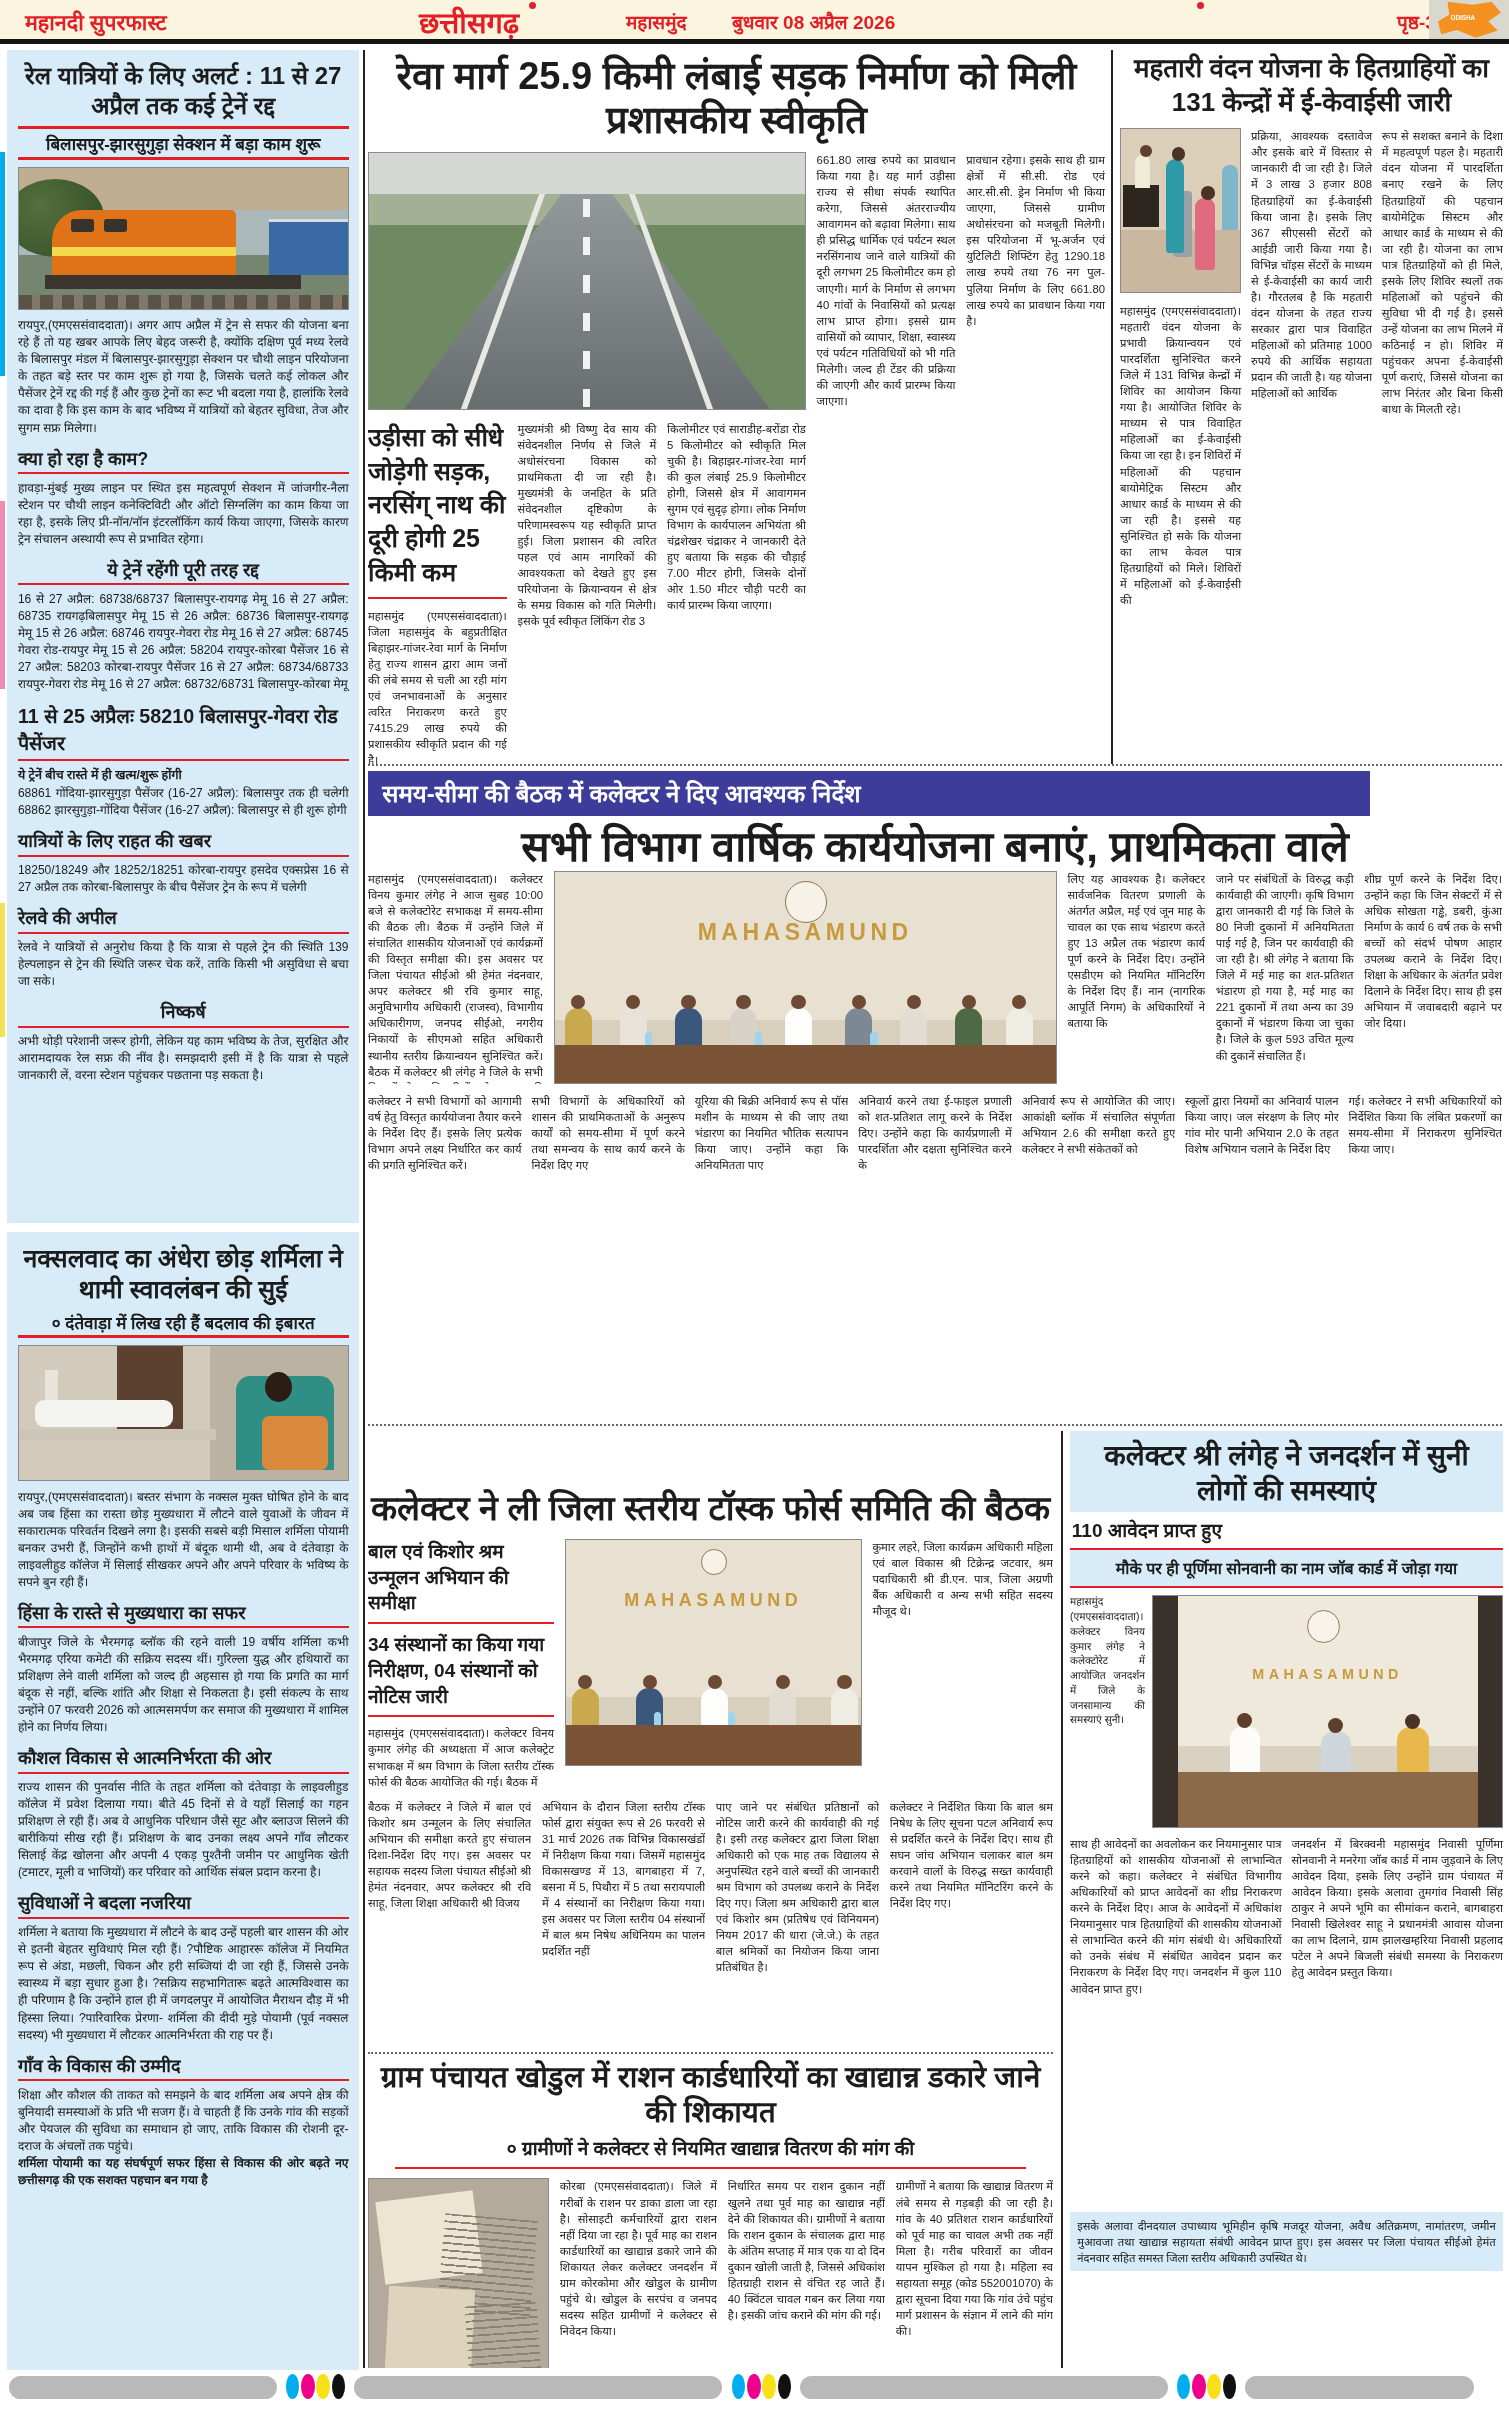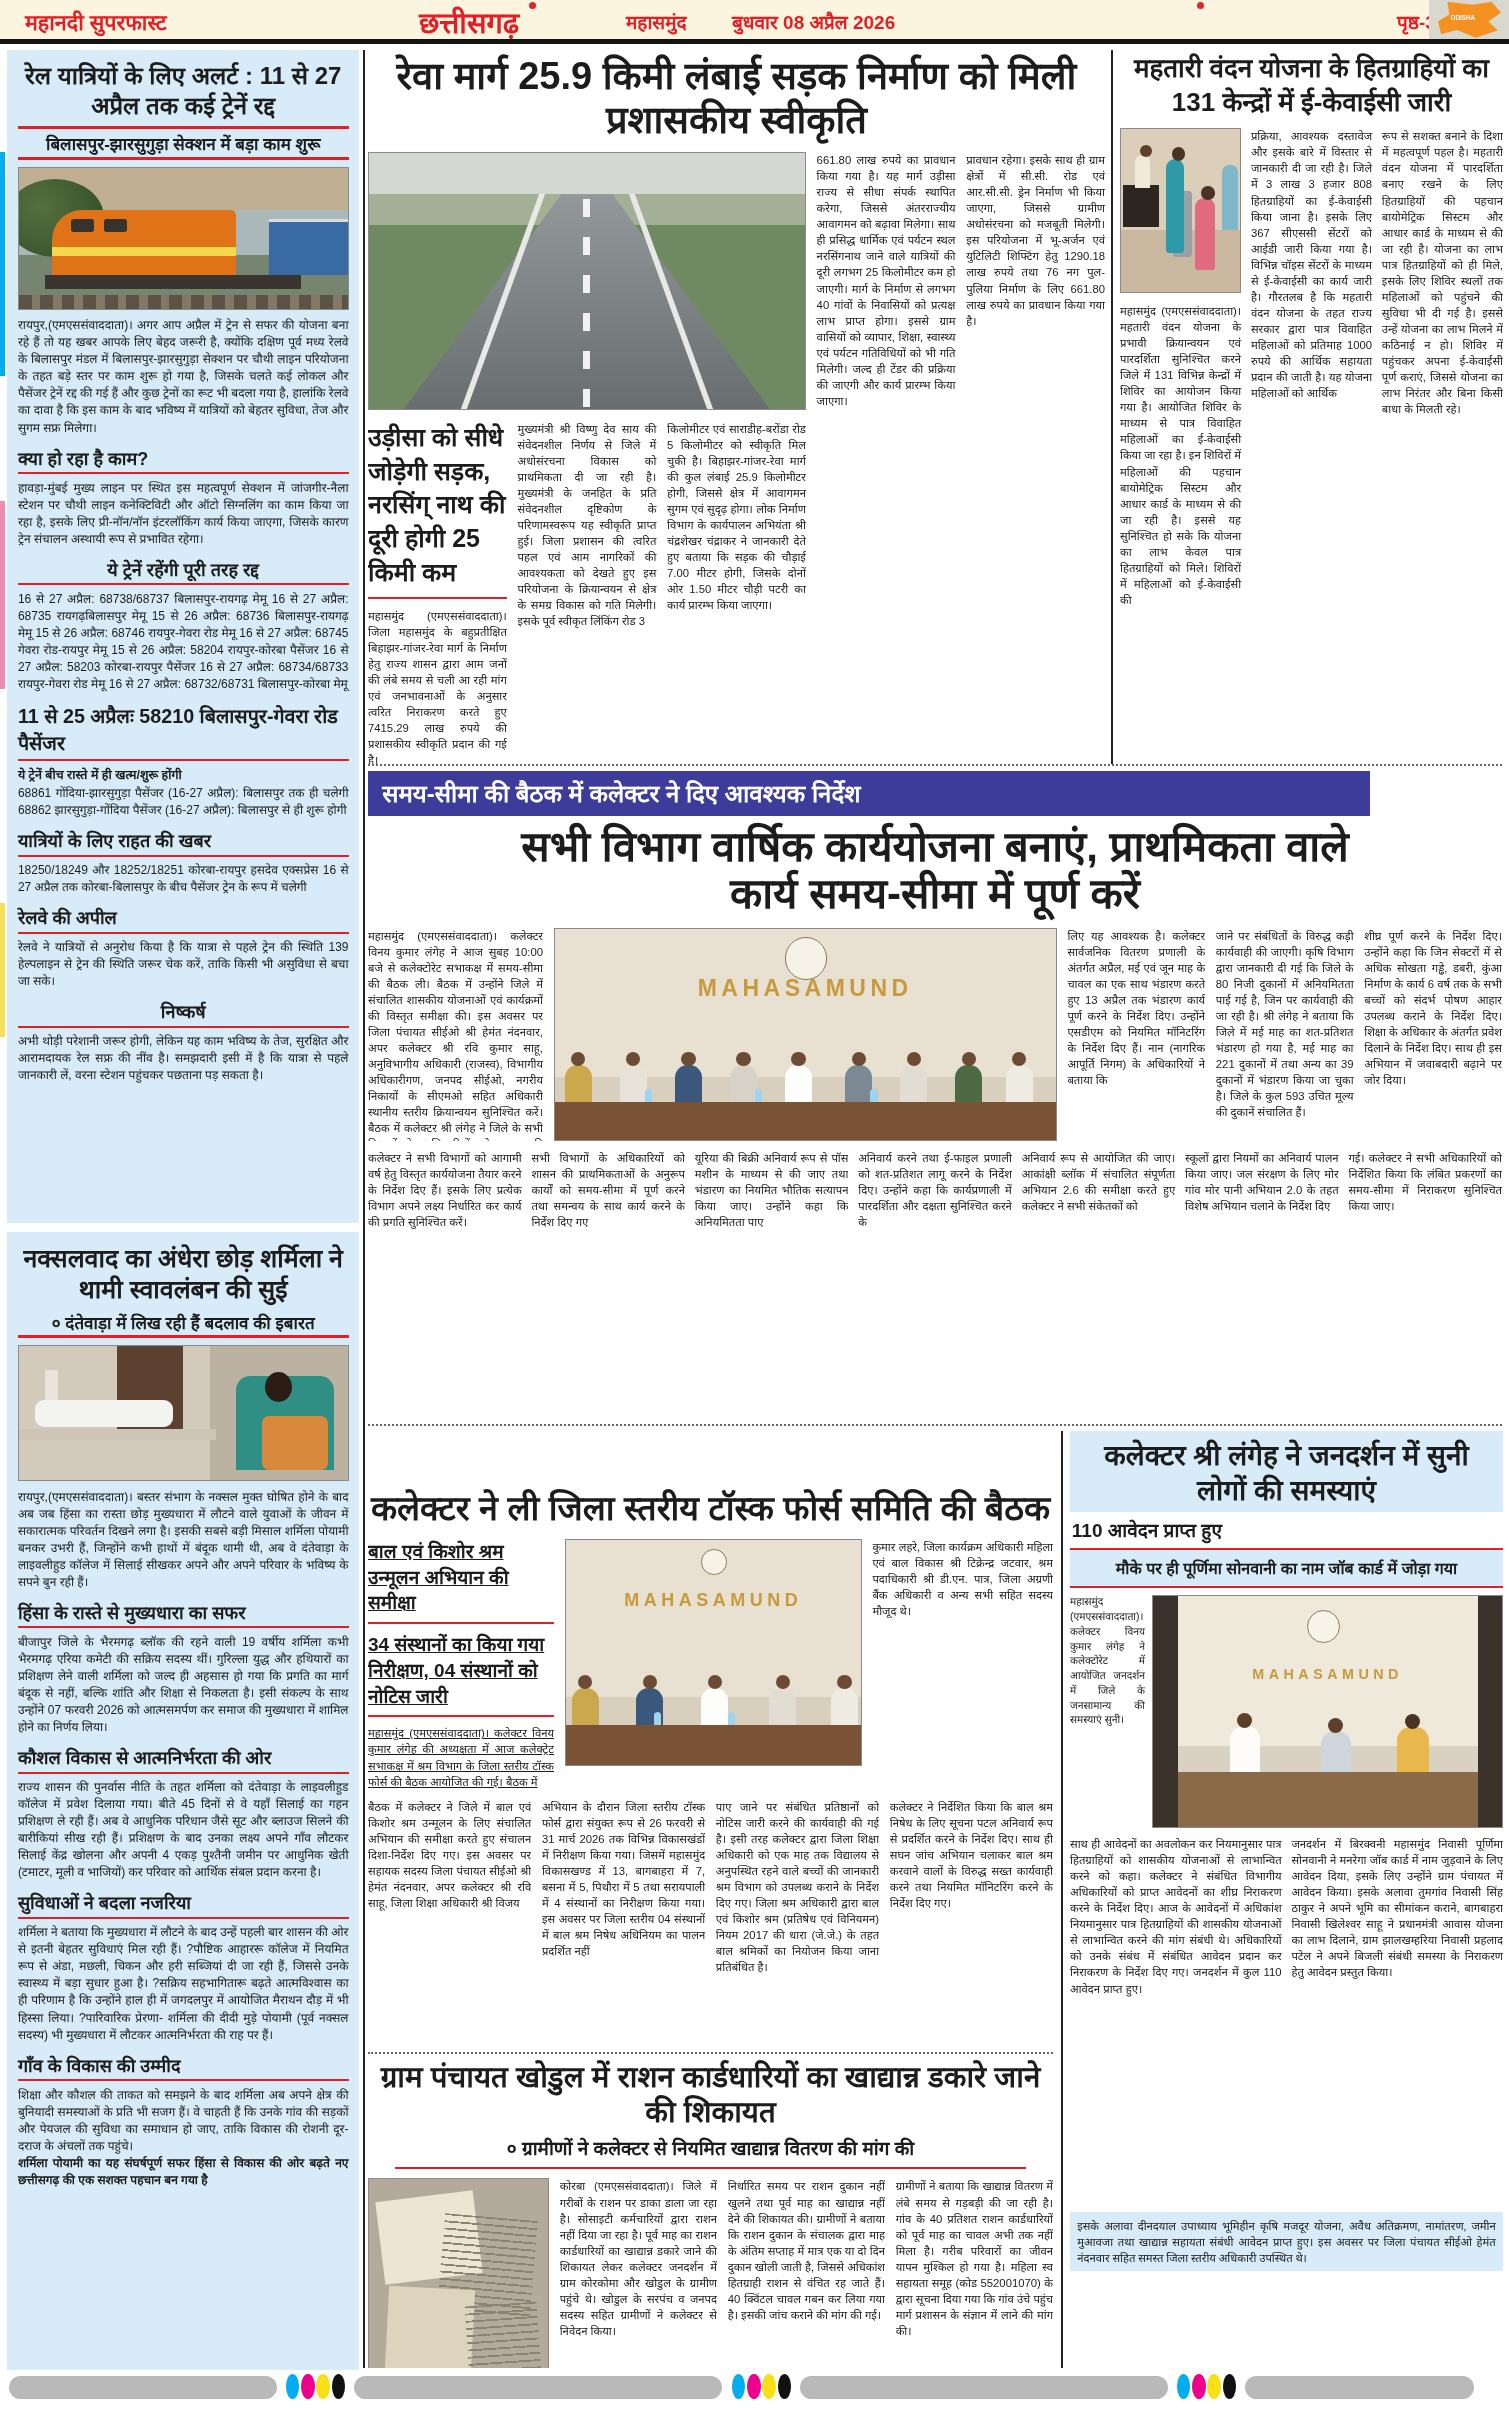--- a/index.html
+++ b/index.html
@@ -124,21 +124,21 @@
   .sm-h1{font-size:42px;font-weight:bold;text-align:center;line-height:1.15;margin-top:7.2px;}
   .sm-h2{font-size:42px;font-weight:bold;text-align:center;line-height:1.1;margin-bottom:10.7px;}
   .sm-row1{display:flex;gap:10.7px;height:213px;}
   .sm-c1{width:175px;flex:none;}
   .sm-photo{width:501px;flex:none;height:211px;}
   .sm-row2{display:flex;gap:9.8px;margin-top:9px;height:179px;}
   
   .task{left:368px;top:1484px;width:685px;height:617px;}
   .tk-head{font-size:34px;font-weight:bold;text-align:center;margin:0 0 9px;}
   .tk-row{display:flex;gap:10.7px;}
-  .tk-left{width:186px;flex:none;text-decoration:underline;}
+  .tk-left{width:186px;flex:none;}
   .tk-sub{font-size:19px;font-weight:bold;line-height:1.35;border-bottom:2.7px solid #e31e25;padding-bottom:6.3px;margin-bottom:8px;}
   .tk-photo{width:295px;flex:none;height:225px;}
   .tk-row2{display:flex;gap:10.7px;margin-top:9px;height:268px;}
   
   .jd{left:1070px;top:1431px;width:433px;height:939px;}
   .jd-headbox{background:#d7ecf8;padding:7.2px 9px 3.6px;}
   .jd-head{font-size:28px;font-weight:bold;text-align:center;line-height:1.25;}
   .jd-sub1{font-size:19px;font-weight:bold;border-bottom:2.7px solid #e31e25;padding:5.4px 1.8px 4.5px;}
   .jd-sub2{font-size:16px;font-weight:bold;text-align:center;background:#d7ecf8;border-bottom:2.7px solid #e31e25;padding:7.2px 5.4px;}
   .jd-row{display:flex;gap:7.2px;margin-top:7.2px;}
@@ -273,21 +273,20 @@
     </div>
     <div class="bt" style="grid-column:1;grid-row:2;">महासमुंद (एमएससंवाददाता)। महतारी वंदन योजना के प्रभावी क्रियान्वयन एवं पारदर्शिता सुनिश्चित करने जिले में 131 विभिन्न केन्द्रों में शिविर का आयोजन किया गया है। आयोजित शिविर के माध्यम से पात्र विवाहित महिलाओं का ई-केवाईसी किया जा रहा है। इन शिविरों में महिलाओं की पहचान बायोमेट्रिक सिस्टम और आधार कार्ड के माध्यम से की जा रही है। इससे यह सुनिश्चित हो सके कि योजना का लाभ केवल पात्र हितग्राहियों को मिले। शिविरों में महिलाओं को ई-केवाईसी की</div>
     <div class="bt mah-c2">प्रक्रिया, आवश्यक दस्तावेज और इसके बारे में विस्तार से जानकारी दी जा रही है। जिले में 3 लाख 3 हजार 808 हितग्राहियों का ई-केवाईसी किया जाना है। इसके लिए 367 सीएससी सेंटरों को आईडी जारी किया गया है। विभिन्न चॉइस सेंटरों के माध्यम से ई-केवाईसी का कार्य जारी है। गौरतलब है कि महतारी वंदन योजना के तहत राज्य सरकार द्वारा पात्र विवाहित महिलाओं को प्रतिमाह 1000 रुपये की आर्थिक सहायता प्रदान की जाती है। यह योजना महिलाओं को आर्थिक</div>
     <div class="bt mah-c3">रूप से सशक्त बनाने के दिशा में महत्वपूर्ण पहल है। महतारी वंदन योजना में पारदर्शिता बनाए रखने के लिए हितग्राहियों की पहचान बायोमेट्रिक सिस्टम और आधार कार्ड के माध्यम से की जा रही है। योजना का लाभ पात्र हितग्राहियों को ही मिले, इसके लिए शिविर स्थलों तक महिलाओं को पहुंचने की सुविधा भी दी गई है। इससे उन्हें योजना का लाभ मिलने में कठिनाई न हो। शिविर में पहुंचकर अपना ई-केवाईसी पूर्ण कराएं, जिससे योजना का लाभ निरंतर और बिना किसी बाधा के मिलती रहे।</div>
   </div>
 </div>
 
 <div class="abs clip samay">
   <div class="sm-strip">समय-सीमा की बैठक में कलेक्टर ने दिए आवश्यक निर्देश</div>
   <div class="sm-h1">सभी विभाग वार्षिक कार्ययोजना बनाएं, प्राथमिकता वाले</div>
-  <div class="sm-h2">कार्य समय-सीमा में पूर्ण करें</div>
   <div class="sm-row1">
     <div class="bt sm-c1 clip">महासमुंद (एमएससंवाददाता)। कलेक्टर विनय कुमार लंगेह ने आज सुबह 10:00 बजे से कलेक्टोरेट सभाकक्ष में समय-सीमा की बैठक ली। बैठक में उन्होंने जिले में संचालित शासकीय योजनाओं एवं कार्यक्रमों की विस्तृत समीक्षा की। इस अवसर पर जिला पंचायत सीईओ श्री हेमंत नंदनवार, अपर कलेक्टर श्री रवि कुमार साहू, अनुविभागीय अधिकारी (राजस्व), विभागीय अधिकारीगण, जनपद सीईओ, नगरीय निकायों के सीएमओ सहित अधिकारी स्थानीय स्तरीय क्रियान्वयन सुनिश्चित करें। बैठक में कलेक्टर श्री लंगेह ने जिले के सभी विभागों के अधिकारियों को शासन की प्राथमिकताओं के अनुरूप कार्यों को समय-सीमा में पूर्ण करने के साथ कार्य करने के निर्देश दिए।</div>
     <div class="ph ph-meet sm-photo">
       <div class="m-emb"></div>
       <div class="m-sign">MAHASAMUND</div>
       <span class="pp pp1"></span>
         <span class="pp pp2"></span>
         <span class="pp pp3"></span>
         <span class="pp pp4"></span>
         <span class="pp pp5"></span>

